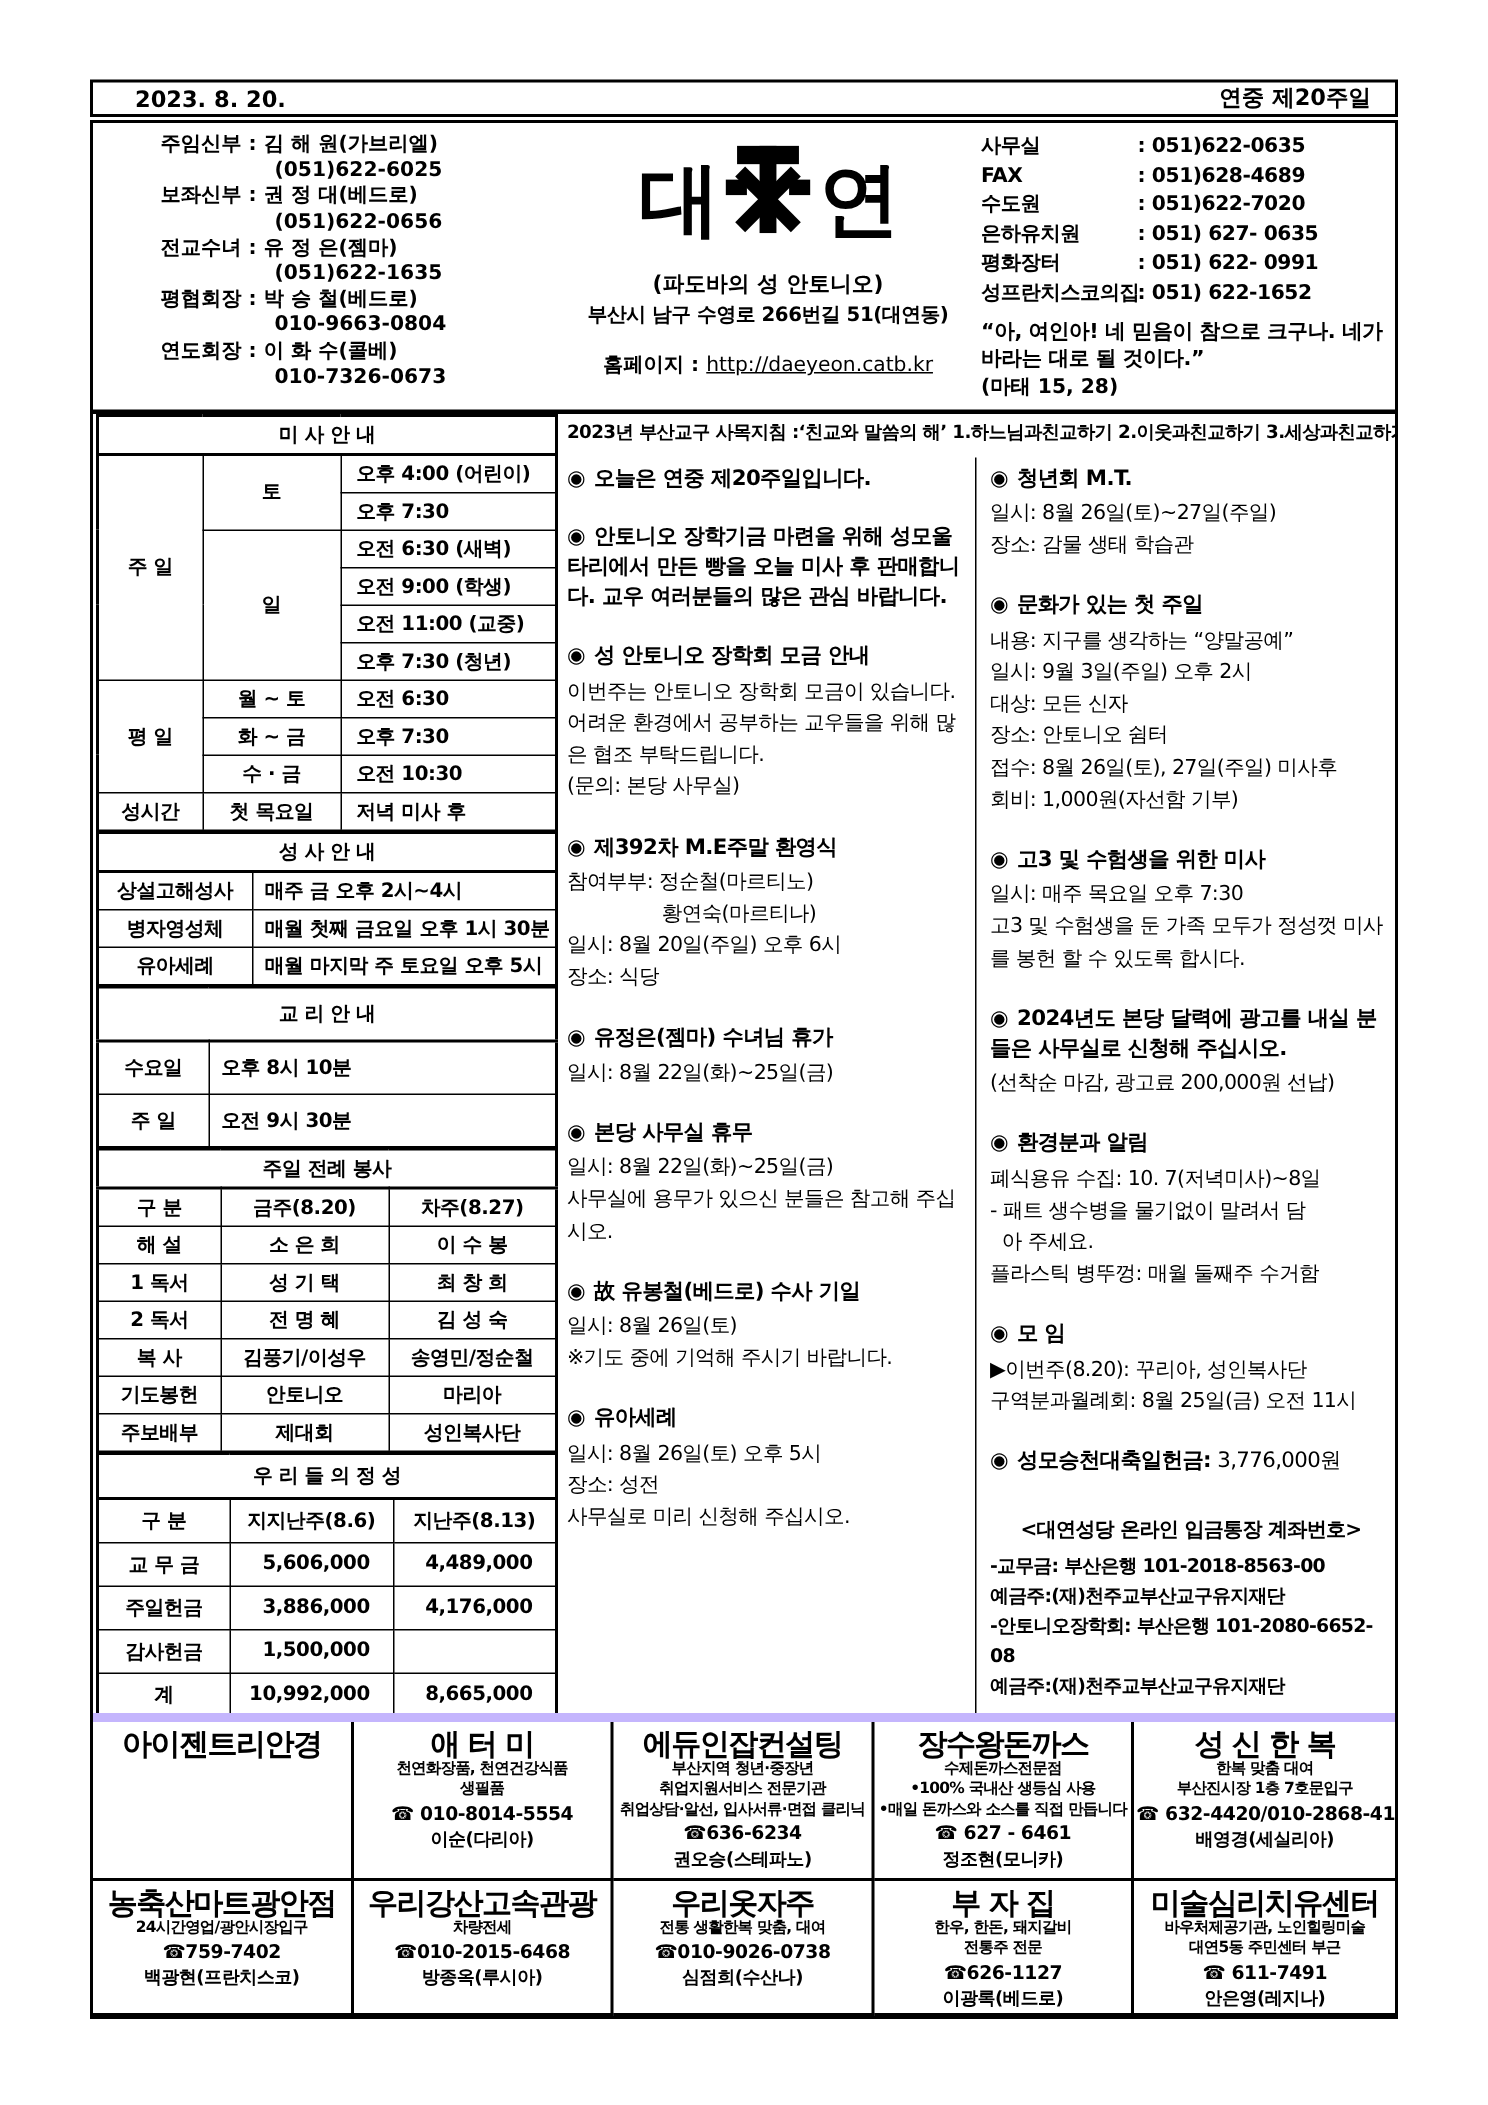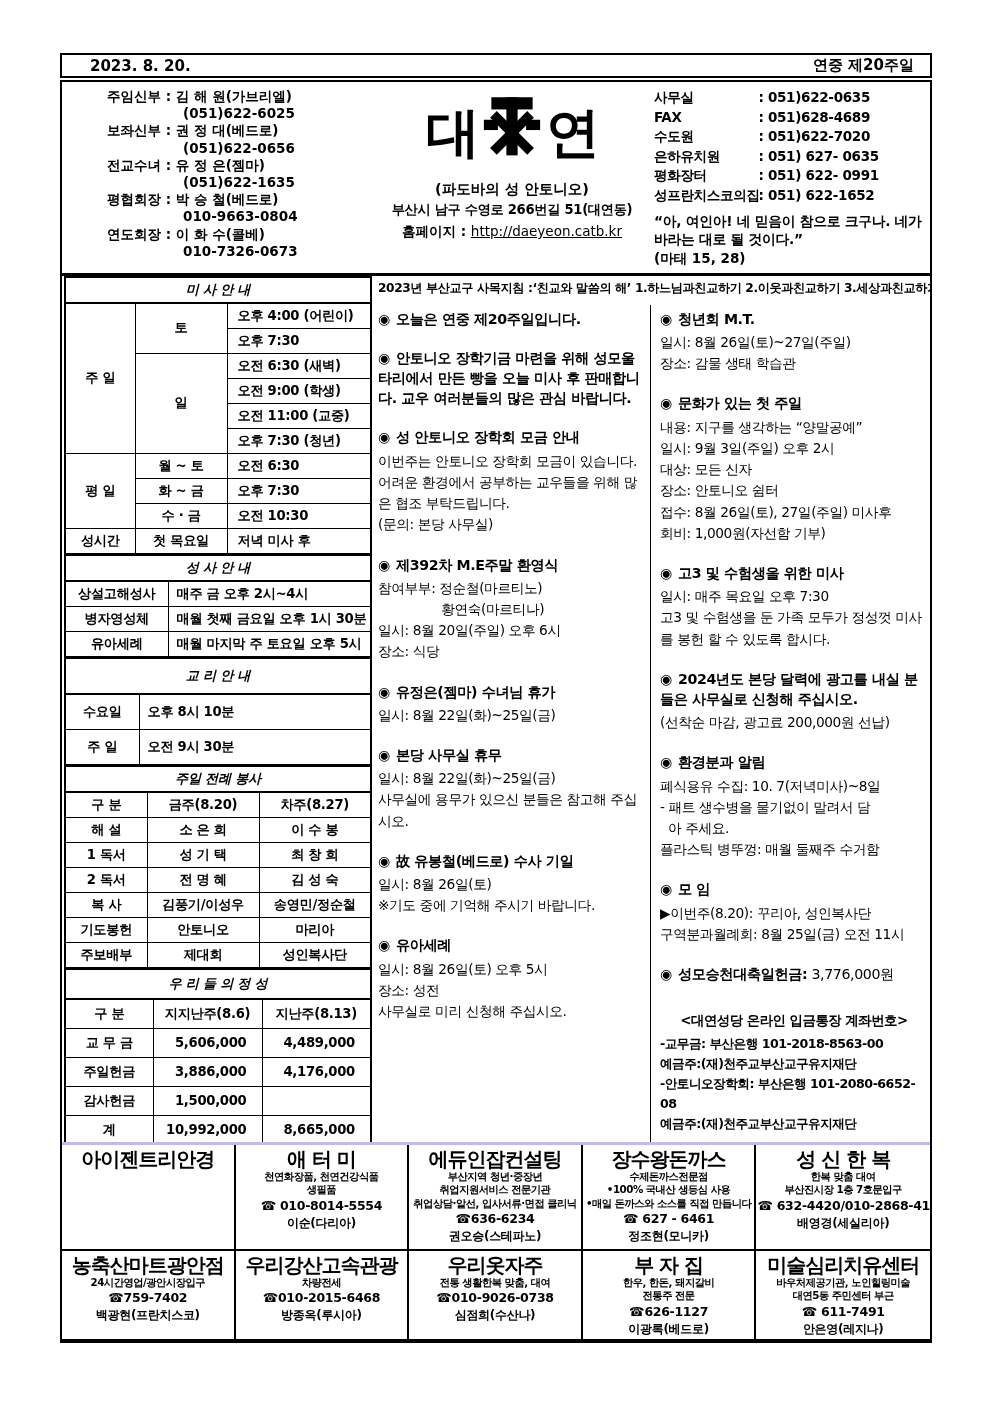--- a/index.html
+++ b/index.html
@@ -18,21 +18,21 @@
   .header { display:grid; grid-template-columns:312px 276px 280px; border-bottom:3px solid #000;
             padding:6px 0 4px; min-height:170px; }
   .h-left { padding-left:45px; font-size:13.5px; font-weight:bold; line-height:1.2; }
   .contact { margin-bottom:1px; white-space:nowrap; }
   .c-phone { padding-left:76px; margin-bottom:1px; }
   .h-center { text-align:center; }
   .logo-row { display:flex; justify-content:center; align-items:center; gap:4px; height:86px; margin-top:2px; }
   .logo-ch { font-size:54px; font-weight:900; line-height:1; letter-spacing:-2px; }
   .h-sub { font-size:14.5px; font-weight:bold; margin-top:4px; }
   .h-addr { font-size:13.2px; font-weight:bold; margin-top:2px; letter-spacing:-0.3px; }
-  .h-home { font-size:13.5px; font-weight:bold; margin-top:4px; }
+  .h-home { font-size:13.5px; font-weight:bold; margin-top:15px; }
   .h-home .url { text-decoration:underline; font-weight:normal; }
   .h-right { font-size:13.5px; font-weight:bold; line-height:1.45; padding-left:4px; }
   .rcontact { white-space:nowrap; letter-spacing:-0.3px; }
   .r-label { display:inline-block; width:100px; text-align-last:justify; vertical-align:bottom; }
   .r-phone::before { content:" : "; }
   .quote { margin-top:8px; font-size:13.8px; line-height:1.3; letter-spacing:-0.3px; }
   .quote-ref { font-size:13.5px; }
 
   
   .content { display:grid; grid-template-columns:312px 276px 280px; grid-template-rows:auto 1fr;
@@ -40,40 +40,40 @@
   .col-left { grid-column:1; grid-row:1/3; padding:1px 2px 0 2px; }
   .guideline { grid-column:2/4; grid-row:1; font-size:12.2px; font-weight:bold;
                padding:4px 2px 8px 4px; letter-spacing:-0.4px; white-space:nowrap; }
   .col-mid { grid-column:2; grid-row:2; padding:4px 8px 0 4px; }
   .col-right { grid-column:3; grid-row:2; border-left:1px solid #000; padding:4px 2px 0 9px; }
 
   
   table.tbl { width:100%; border-collapse:collapse; table-layout:fixed; border:2px solid #000; margin-top:-1px; }
   .tbl td, .tbl th { border:1px solid #000; font-size:13.2px; font-weight:bold; text-align:center;
                      padding:3px 3px; letter-spacing:-0.3px; }
-  .t-title { font-size:15px; padding:4px 2px; border-bottom:2px solid #000 !important; letter-spacing:1px;font-style:italic; }
+  .t-title { font-size:15px; padding:4px 2px; border-bottom:2px solid #000 !important; letter-spacing:1px; }
   .tm { text-align:left !important; padding-left:10px !important; white-space:nowrap; }
   .tv { text-align:left !important; padding-left:8px !important; white-space:nowrap; }
   .cat td { padding:8px 3px; }
   .num { text-align:right !important; padding-right:15px !important; }
   .off td { padding:5px 3px; }
 
   
   .notice { margin-bottom:19px; }
   .notice-title { font-weight:bold; font-size:14.2px; line-height:1.42; letter-spacing:-0.4px; }
   .bullet { margin-right:6px; }
   .n-suffix { font-weight:normal; }
   .notice-body { font-size:13.7px; line-height:1.55; white-space:pre-wrap; margin-top:3px;
                  letter-spacing:-0.4px; }
   .notice-body:empty { display:none; }
   .accounts { font-weight:bold; font-size:12.6px; line-height:1.6; letter-spacing:-0.5px; margin-top:26px; }
   .acct-head { text-align:center; font-size:13.4px; margin-bottom:2px; }
 
   
-  .ads { border-top:3px solid #c4b5fd; display:grid; grid-template-columns:repeat(5,1fr); }
+  .ads { border-top:6px solid #c4b5fd; display:grid; grid-template-columns:repeat(5,1fr); }
   .ad { border-right:2px solid #000; border-bottom:2px solid #000; text-align:center;
         padding:3px 1px 2px; overflow:hidden; }
   .ad:nth-child(5n) { border-right:none; }
   .ad:nth-child(n+6) { border-bottom:none; }
   .r1 { height:106px; } .r2 { height:90px; }
   .ad-title { font-weight:900; font-size:20px; letter-spacing:-1px; line-height:1.1; white-space:nowrap; }
   .ad-desc { font-size:10.3px; font-weight:bold; line-height:1.3; letter-spacing:-0.5px; white-space:nowrap; }
   .ad-phone { font-size:12.5px; font-weight:bold; line-height:1.45; letter-spacing:-0.3px; white-space:nowrap; }
   .ad-name { font-size:12px; font-weight:bold; line-height:1.4; letter-spacing:-0.3px; white-space:nowrap; }
   svg rect { fill:#000; }

